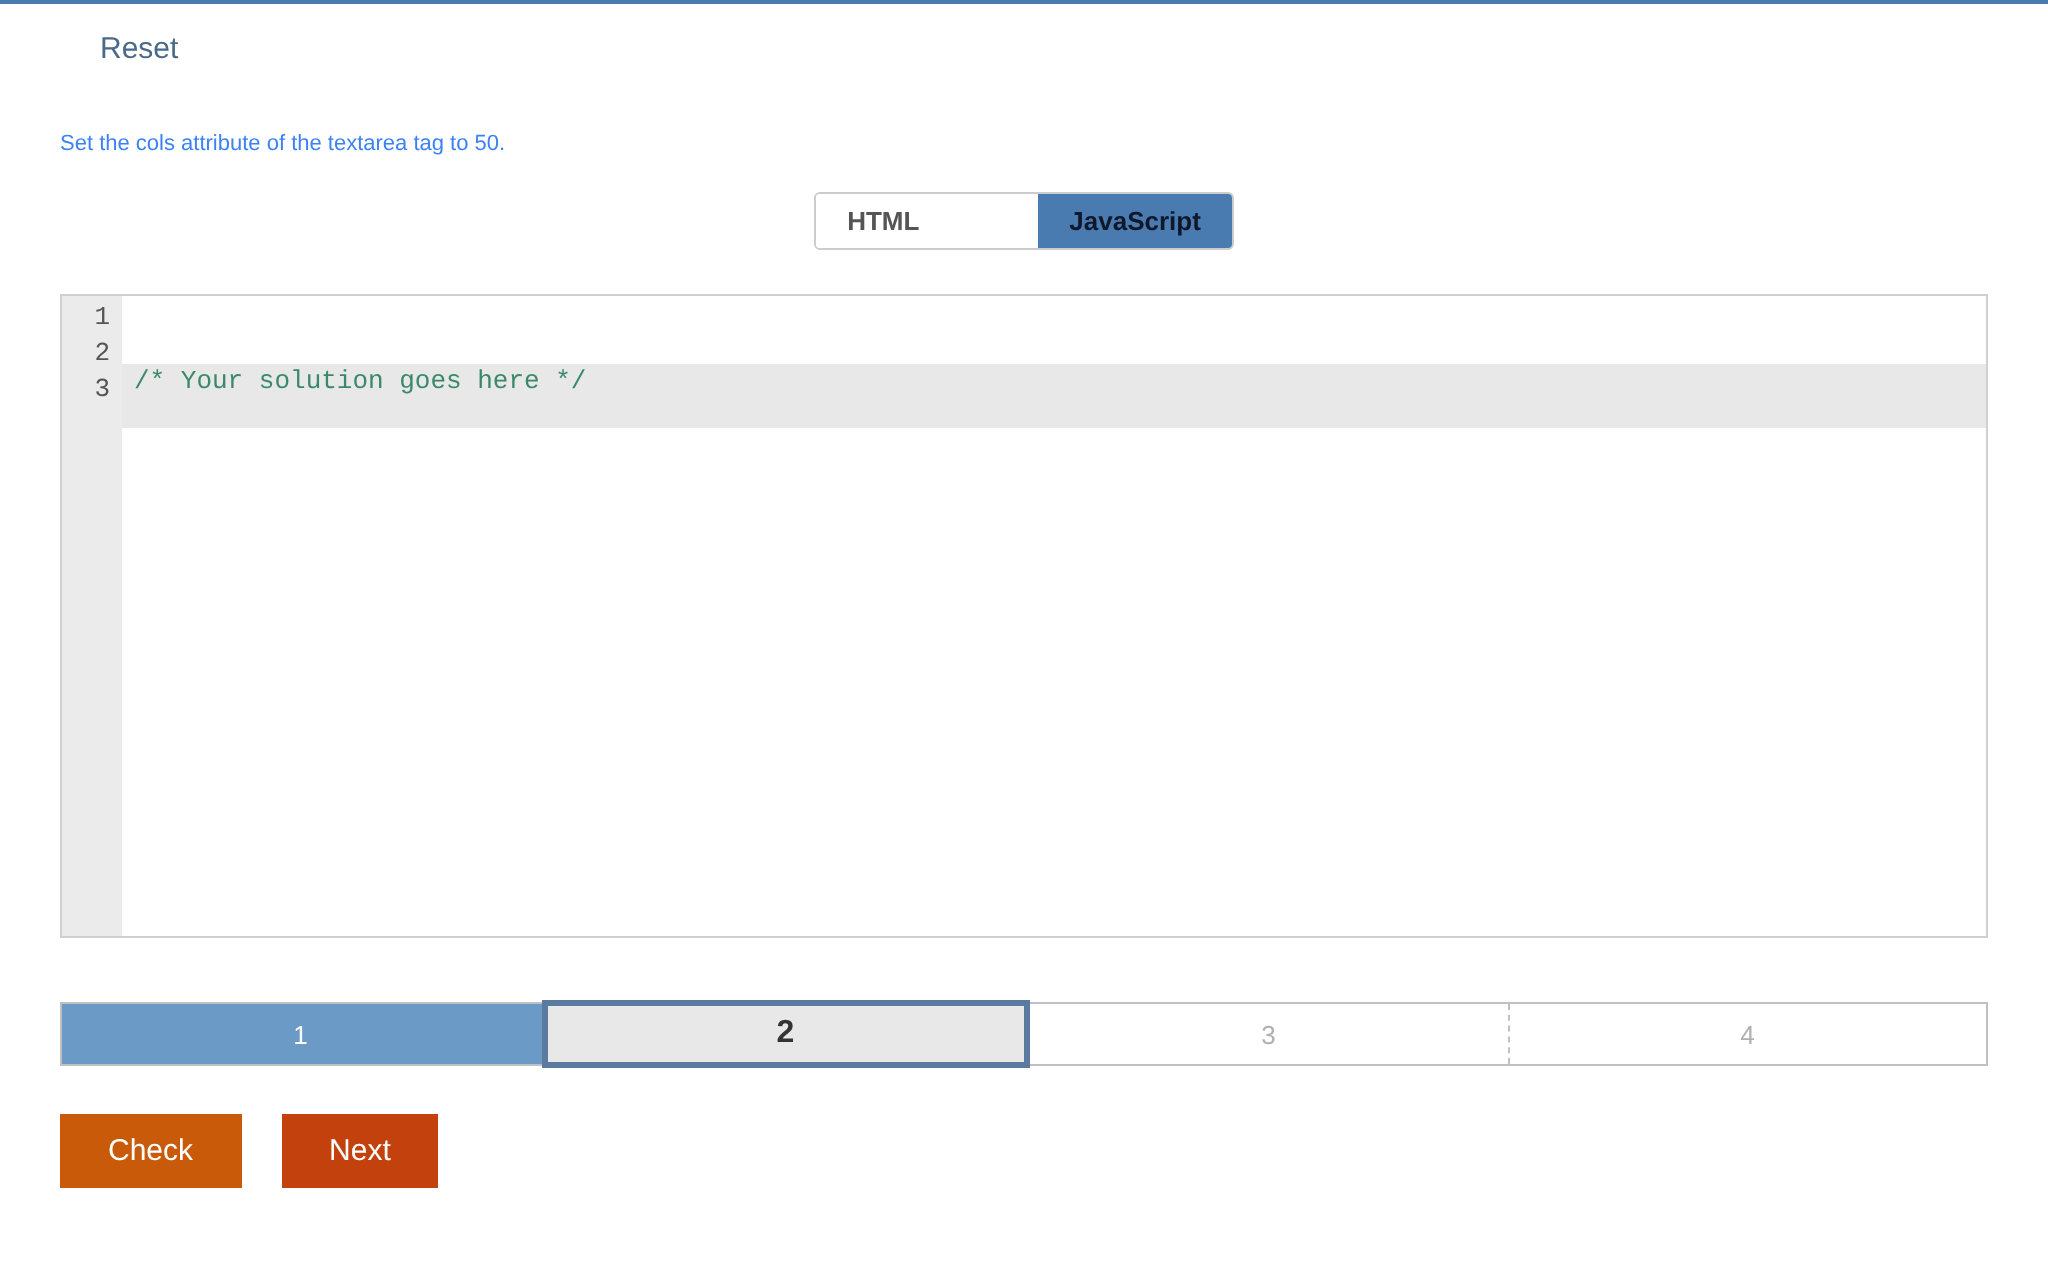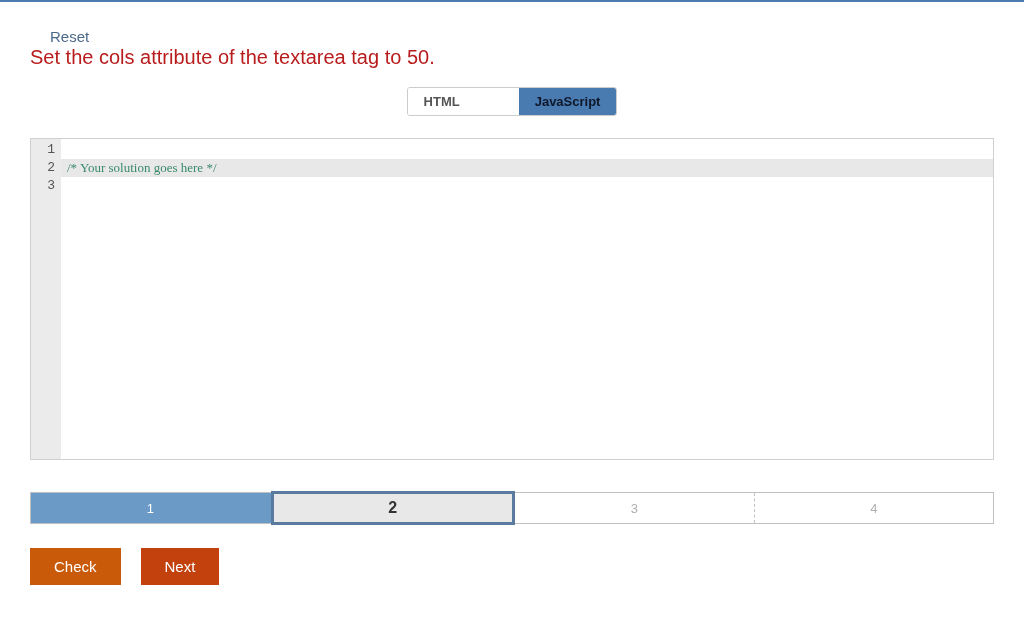--- a/index.html
+++ b/index.html
@@ -16,30 +16,31 @@
       position: relative;
       border-top: 2px solid #4a7bb0;
     }
     
     .container {
       padding: 0 30px;
     }
     
     .reset-link {
       display: inline-block;
-      margin-top: 26px;
+      margin-top: 14px;
       margin-left: 20px;
       color: #4a6a8a;
       font-size: 15px;
       cursor: pointer;
     }
     
     .instruction {
-      font-size: 20px;
-      color: #b91c1c;
+      margin-top: 32px;
+      font-size: 11px;
+      color: #3b82f6;
     }
     
     .tabs-container {
       display: flex;
       justify-content: center;
       margin-top: 18px;
     }
     
     .tabs {
       display: flex;
@@ -83,23 +84,22 @@
       line-height: 18px;
     }
     
     .code-area {
       flex: 1;
       padding: 2px 6px;
       line-height: 18px;
     }
     
     .code-line {
-      height: 18px;
+      height: 32px;
       white-space: pre;
-      font-family: Liberation Serif, serif;
     }
     
     .code-line.highlighted {
       background: #e8e8e8;
       margin-left: -6px;
       margin-right: -6px;
       padding-left: 6px;
       padding-right: 6px;
     }
     

